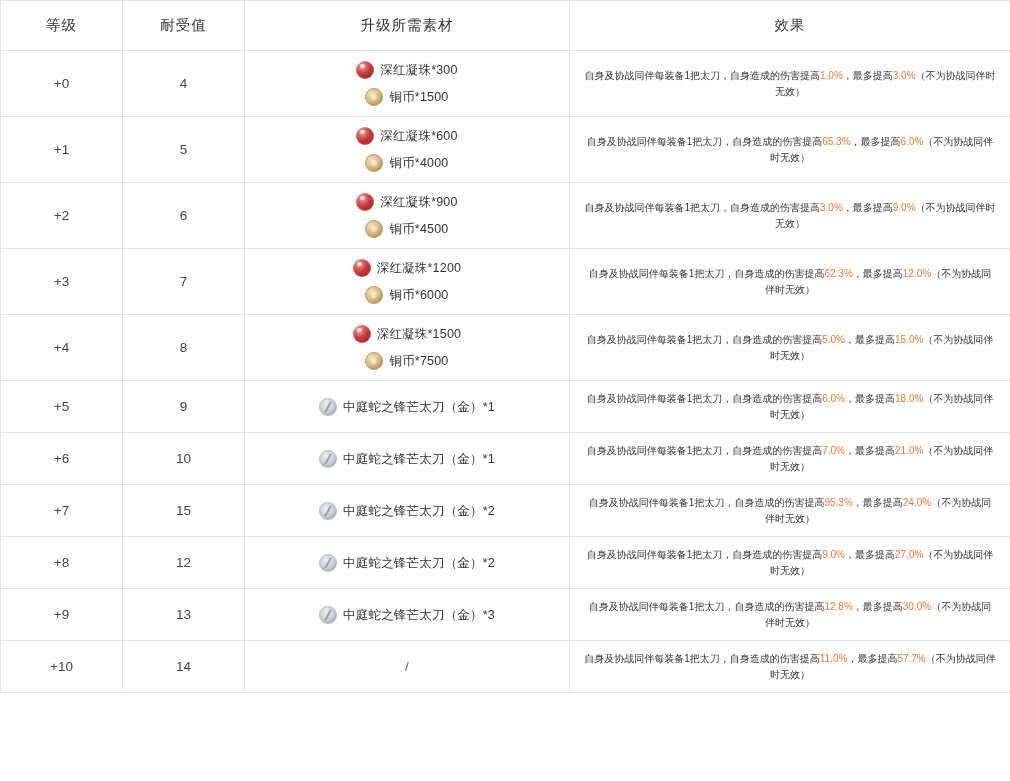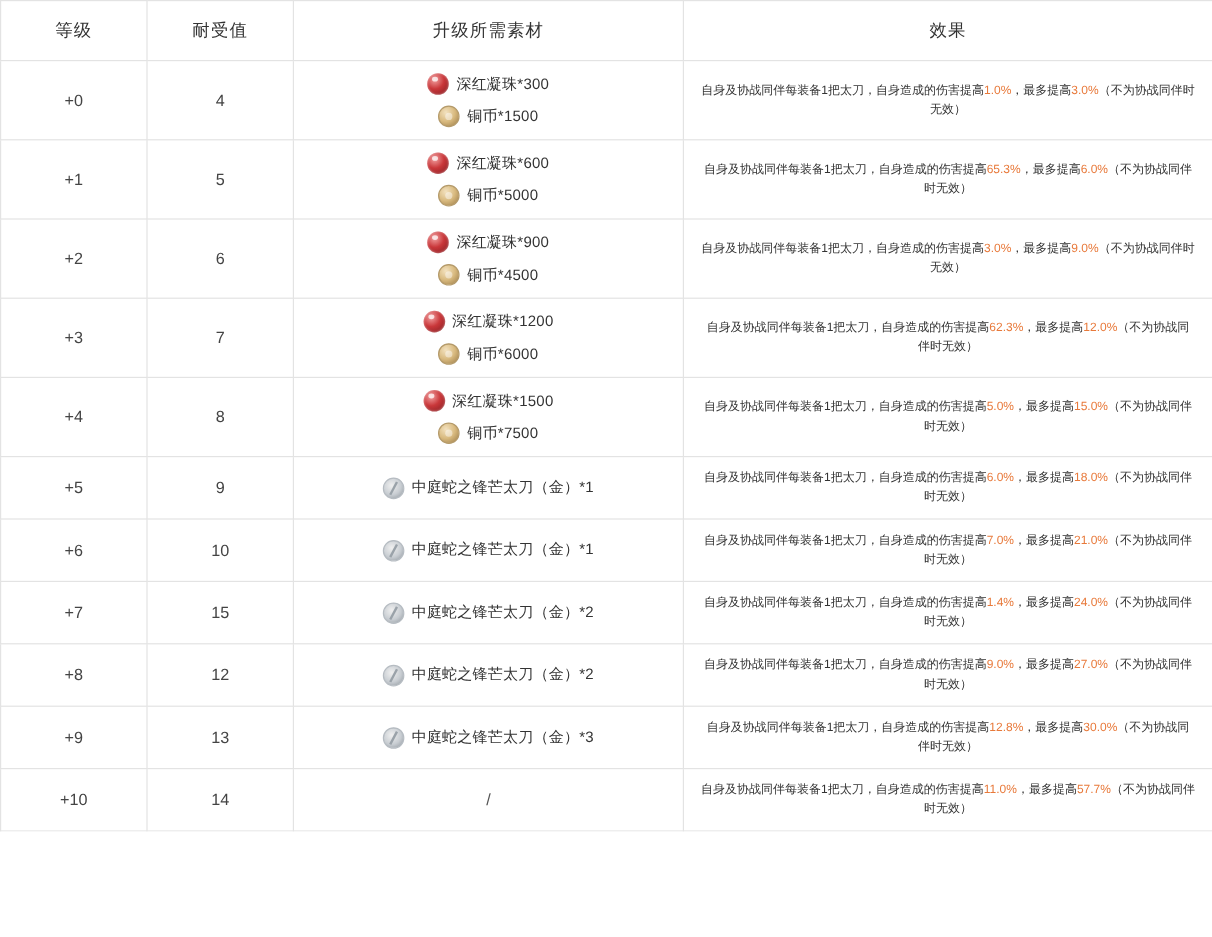--- a/index.html
+++ b/index.html
@@ -54,21 +54,21 @@
   }
   .mat-list {
     display: flex;
     flex-direction: column;
     align-items: center;
     justify-content: center;
     gap: 9px;
   }
   .mat-row {
     display: flex;
-    align-items: center;
+    align-items: flex-end;
     gap: 6px;
     font-size: 12.5px;
     color: #333333;
     white-space: nowrap;
   }
   .mat-row .mat-name { letter-spacing: 0.2px; }
 
   
   .icon {
     display: inline-block;
@@ -160,21 +160,21 @@
         <td class="level-cell">+1</td>
         <td class="dur-cell">5</td>
         <td class="mat-cell">
           <div class="mat-list">
             <div class="mat-row">
               <span class="icon icon-pearl"></span>
               <span class="mat-name">深红凝珠*600</span>
             </div>
             <div class="mat-row">
               <span class="icon icon-coin"></span>
-              <span class="mat-name">铜币*5000</span>
+              <span class="mat-name">铜币*4000</span>
             </div>
           </div>
         </td>
         <td class="eff-cell"><span>自身及协战同伴每装备1把太刀，自身造成的伤害提高</span><span class="pct">65.3%</span><span>，最多提高</span><span class="pct">6.0%</span><span>（不为协战同伴时无效）</span></td>
       </tr>
       <tr>
         <td class="level-cell">+2</td>
         <td class="dur-cell">6</td>
         <td class="mat-cell">
           <div class="mat-list">
@@ -254,21 +254,21 @@
         <td class="level-cell">+7</td>
         <td class="dur-cell">15</td>
         <td class="mat-cell">
           <div class="mat-list">
             <div class="mat-row">
               <span class="icon icon-katana"></span>
               <span class="mat-name">中庭蛇之锋芒太刀（金）*2</span>
             </div>
           </div>
         </td>
-        <td class="eff-cell"><span>自身及协战同伴每装备1把太刀，自身造成的伤害提高</span><span class="pct">1.4%</span><span>，最多提高</span><span class="pct">24.0%</span><span>（不为协战同伴时无效）</span></td>
+        <td class="eff-cell"><span>自身及协战同伴每装备1把太刀，自身造成的伤害提高</span><span class="pct">95.3%</span><span>，最多提高</span><span class="pct">24.0%</span><span>（不为协战同伴时无效）</span></td>
       </tr>
       <tr>
         <td class="level-cell">+8</td>
         <td class="dur-cell">12</td>
         <td class="mat-cell">
           <div class="mat-list">
             <div class="mat-row">
               <span class="icon icon-katana"></span>
               <span class="mat-name">中庭蛇之锋芒太刀（金）*2</span>
             </div>

